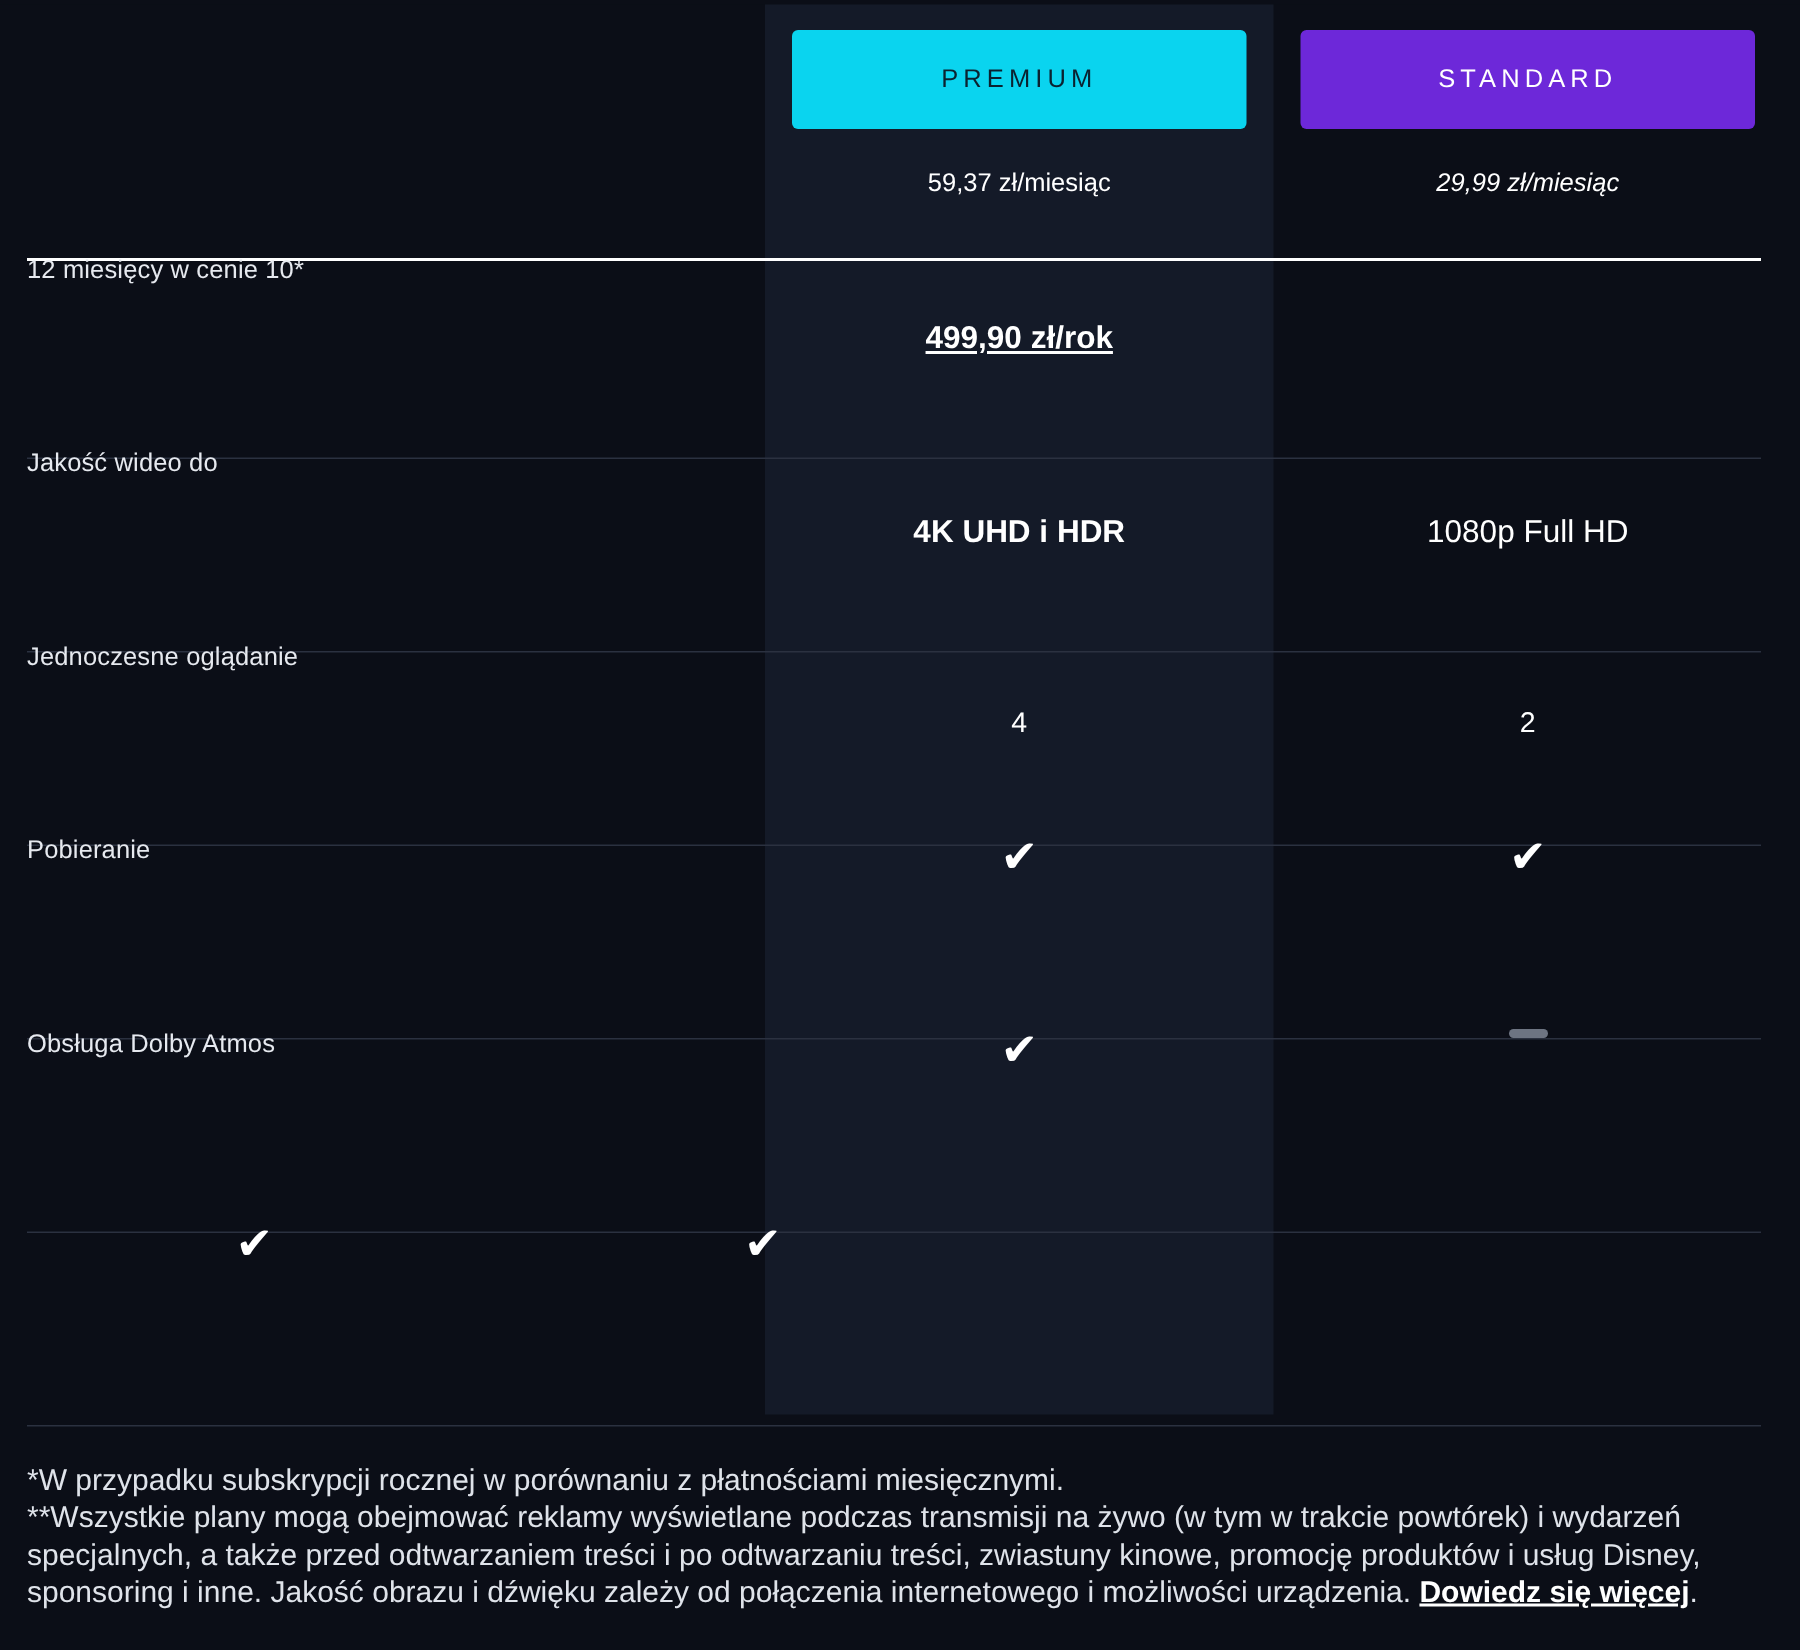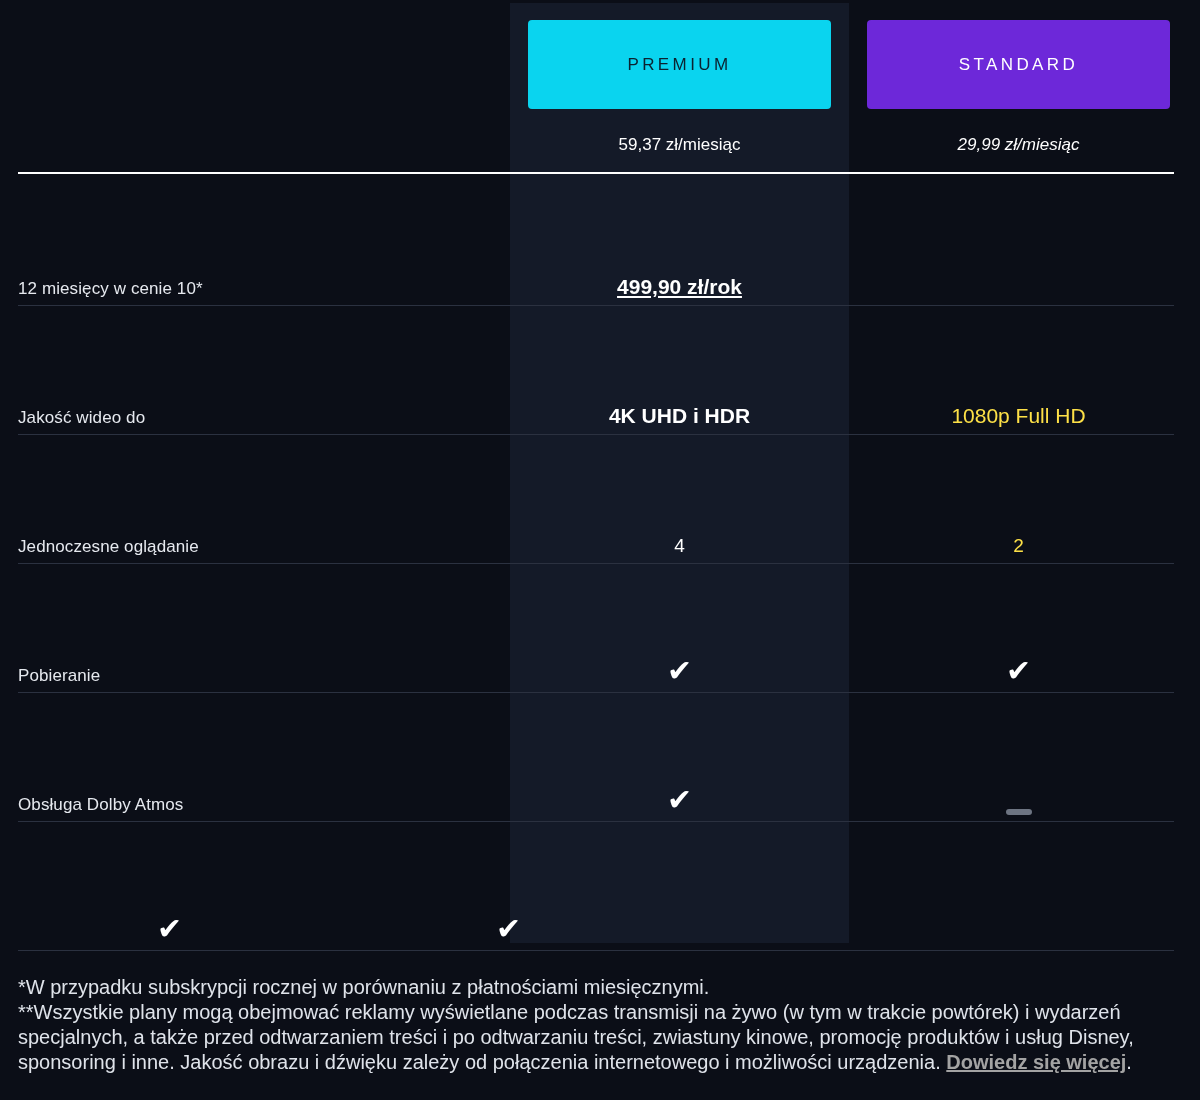--- a/index.html
+++ b/index.html
@@ -31,21 +31,21 @@
     background: #141a28;
   }
 
   .table {
     position: relative;
     width: 1200px;
   }
 
   .row {
     display: flex;
-    align-items: flex-end;
+    align-items: flex-start;
     position: relative;
   }
 
   .cell-label {
     width: 510px;
     padding-left: 18px;
     font-size: 17px;
     color: #e6e9ef;
     letter-spacing: .1px;
   }
@@ -60,21 +60,21 @@
 
   
   .header-row {
     height: 170px;
     align-items: flex-start;
     padding-top: 20px;
   }
 
   .badge {
     width: 303px;
-    height: 89px;
+    height: 66px;
     border-radius: 4px;
     display: flex;
     align-items: center;
     justify-content: center;
     font-size: 17px;
     letter-spacing: 3.4px;
     font-weight: normal;
   }
   .badge.premium {
     background: #0ad4ef;
@@ -118,21 +118,21 @@
   
   .body-row { height: 129px; }
 
   .val {
     font-size: 21px;
     color: #ffffff;
     font-weight: bold;
     margin-top: 44px;
   }
   .val.dim {
-    color: #fde047;
+    color: #ffffff;
     font-weight: normal;
   }
   .val.underline { text-decoration: underline; }
   .val.plain { font-weight: normal; font-size: 19px; }
 
   .check {
     font-size: 30px;
     line-height: 1;
     color: #ffffff;
   }
@@ -150,21 +150,21 @@
   .footnotes {
     position: absolute;
     left: 18px;
     top: 975px;
     width: 1150px;
     font-size: 20px;
     line-height: 25px;
     color: #dfe3ea;
   }
   .footnotes a {
-    color: #a3a3a3;
+    color: #ffffff;
     text-decoration: underline;
     font-weight: bold;
   }
   .footnote-block { margin: 0; }
 
   .top-edge {
     position: absolute;
     left: 0; top: 0; width: 1200px; height: 3px;
     background: #0b0e17;
   }

